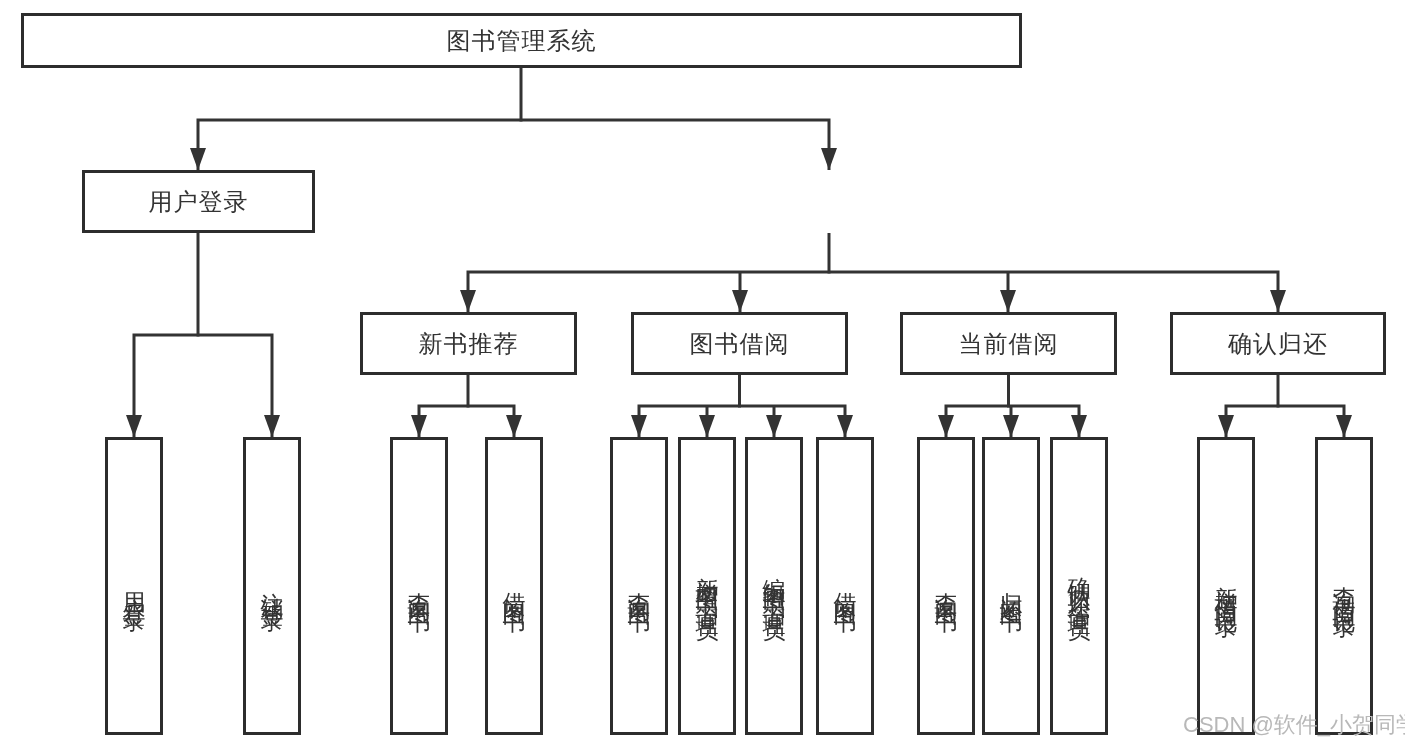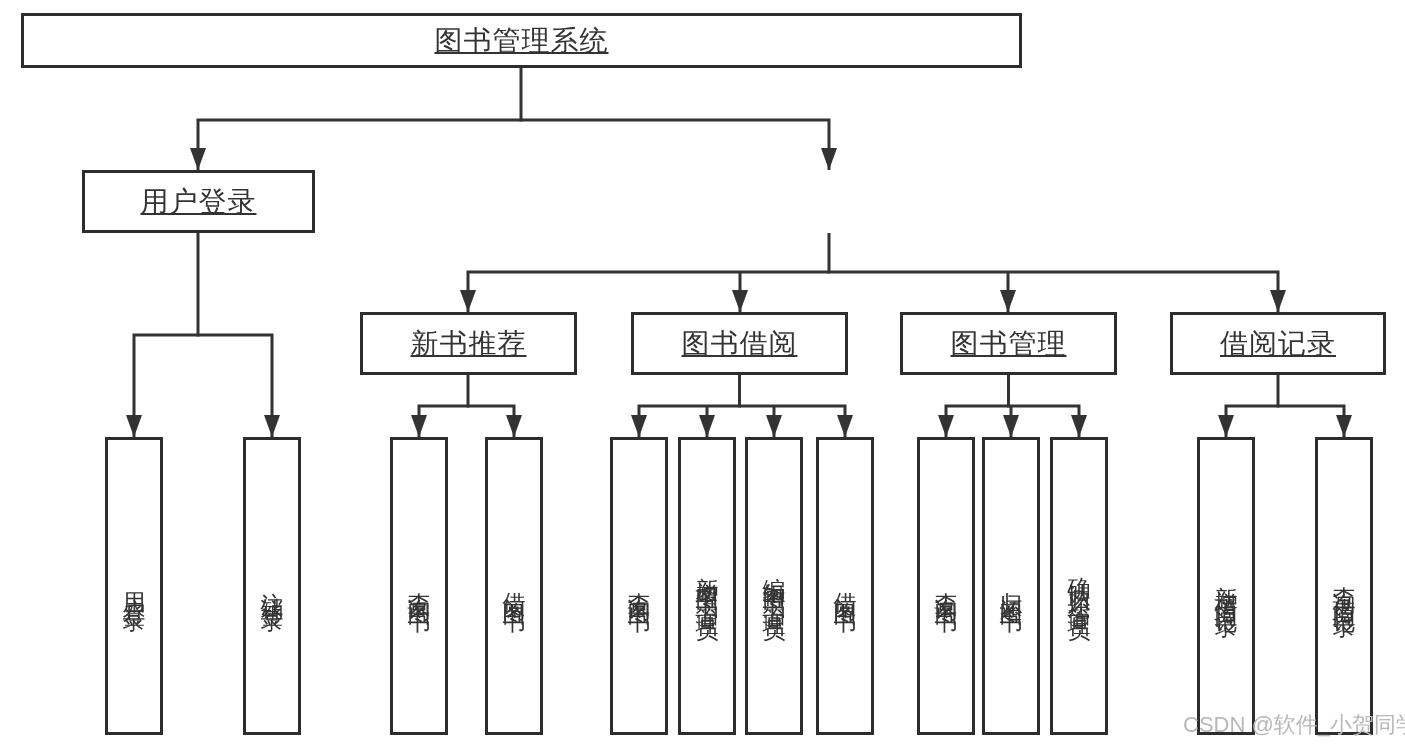--- a/index.html
+++ b/index.html
@@ -21,21 +21,21 @@
   .node {
     position: absolute;
     box-sizing: border-box;
     background: #ffffff;
     border: 3px solid #2d2d2d;
     color: #333333;
     display: flex;
     align-items: center;
     justify-content: center;
   }
-  .h-node { font-size: 28px; letter-spacing: 1px; text-decoration: underline; }
+  .h-node { font-size: 24px; letter-spacing: 1px; }
   .leaf {
     writing-mode: vertical-rl;
     text-orientation: mixed;
     font-size: 23px;
     letter-spacing: 6px;
     line-height: 1;
   }
   .watermark {
     position: absolute;
     left: 1183px;
@@ -99,22 +99,22 @@
     <polygon points="1226,437 1218,415 1234,415"></polygon>
     <polygon points="1344,437 1336,415 1352,415"></polygon>
   </svg>
 
   <div class="node h-node" style="left:21px; top:13px; width:1001px; height:55px;">图书管理系统</div>
 
   <div class="node h-node" style="left:82px; top:170px; width:233px; height:63px;">用户登录</div>
 
   <div class="node h-node" style="left:360px; top:312px; width:217px; height:63px;">新书推荐</div>
   <div class="node h-node" style="left:631px; top:312px; width:217px; height:63px;">图书借阅</div>
-  <div class="node h-node" style="left:900px; top:312px; width:217px; height:63px;">图书管理</div>
-  <div class="node h-node" style="left:1170px; top:312px; width:216px; height:63px;">借阅记录</div>
+  <div class="node h-node" style="left:900px; top:312px; width:217px; height:63px;">当前借阅</div>
+  <div class="node h-node" style="left:1170px; top:312px; width:216px; height:63px;">确认归还</div>
 
   <div class="node leaf" style="left:105px; top:437px; width:58px; height:298px;">用户登录</div>
   <div class="node leaf" style="left:243px; top:437px; width:58px; height:298px;">注销登录</div>
 
   <div class="node leaf" style="left:390px; top:437px; width:58px; height:298px;">查询图书</div>
   <div class="node leaf" style="left:485px; top:437px; width:58px; height:298px;">借阅图书</div>
 
   <div class="node leaf" style="left:610px; top:437px; width:58px; height:298px;">查询图书</div>
   <div class="node leaf" style="left:678px; top:437px; width:58px; height:298px;">新增图书（管理员）</div>
   <div class="node leaf" style="left:745px; top:437px; width:58px; height:298px;">编辑图书（管理员）</div>

